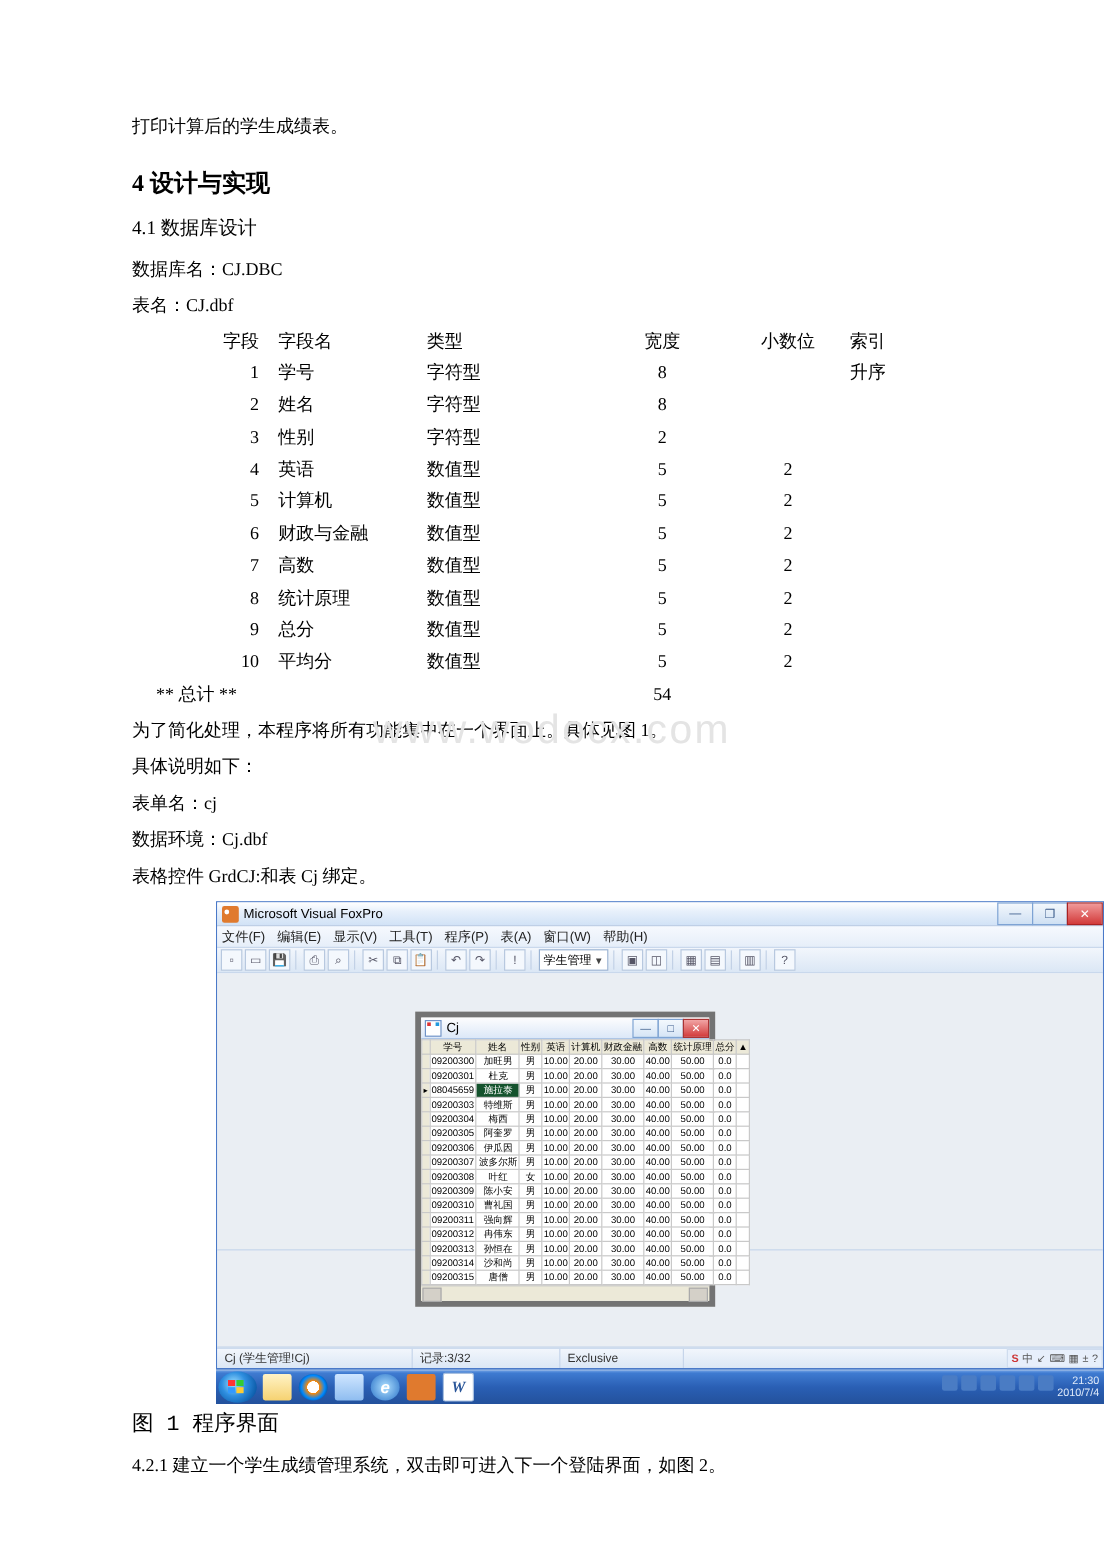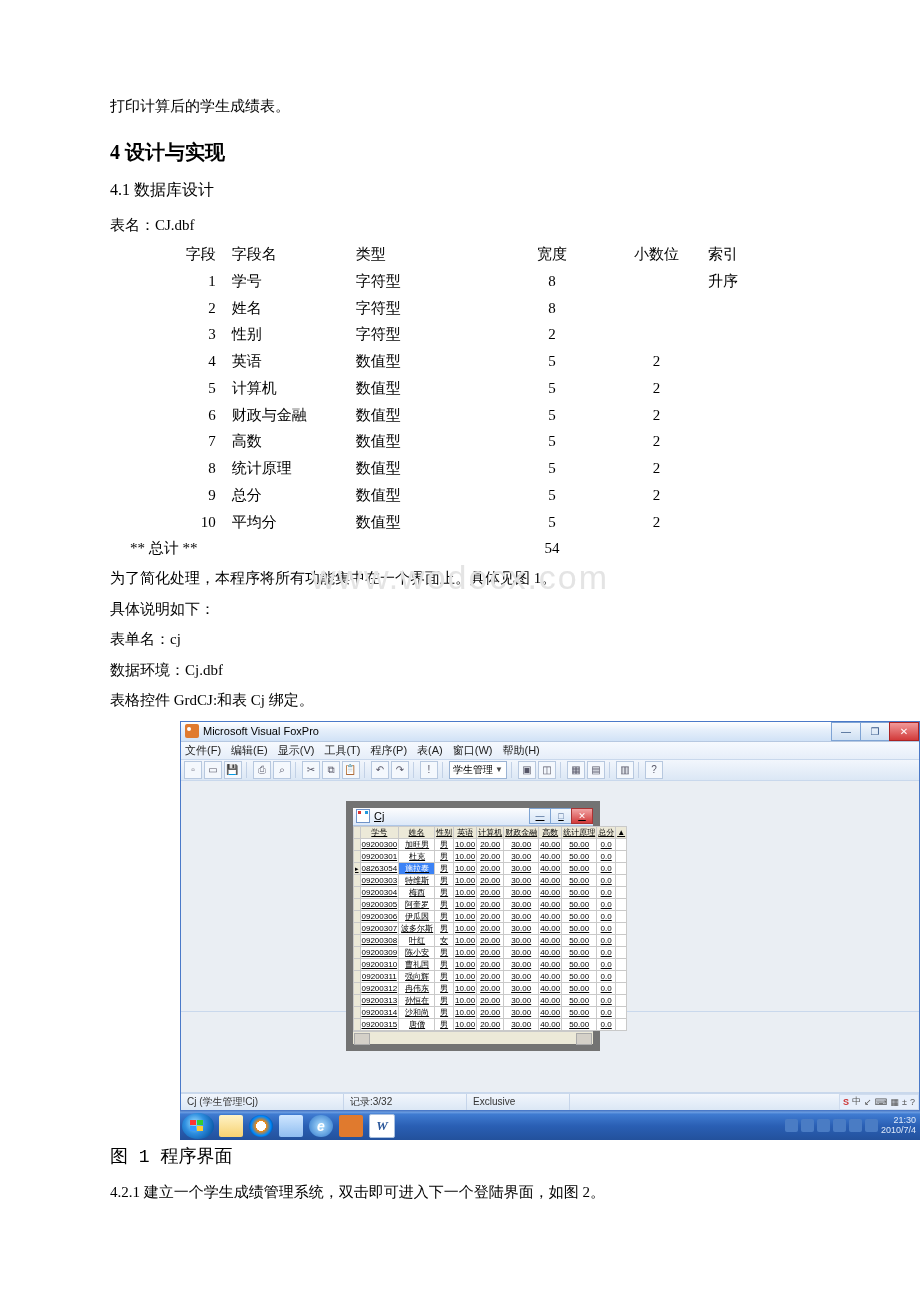--- a/index.html
+++ b/index.html
@@ -123,26 +123,25 @@
   }
   .tcombo .arr{font-size:8px;color:#444;}
 
   .vfp-workspace {
     height: 230px;
     background: #eaeef3;
     position: relative;
     border-bottom:1px solid #c9d8ec;
   }
   .cjwin {
-    position:absolute; left:165px; top:20px;
+    position:absolute; left:165px; top:32px;
     width:240px;
-    border:7px solid #737373;
+    border:5px solid #737373;
     background:#fff;
     box-shadow:0 0 0 1px #fff inset;
-    text-decoration:underline;
   }
   .cjtitle{
     height:17px;background:linear-gradient(#fdfdfe,#dce8f8);
     display:flex;align-items:center;padding-left:3px;
     font-size:11px;
     border-bottom:1px solid #aec6e6;
   }
   .cjtitle .ico{width:12px;height:12px;background:#fff;border:1px solid #6f93c8;margin-right:4px;position:relative;}
   .cjtitle .ico::before{content:"";position:absolute;left:1px;top:1px;width:3px;height:3px;background:#d33;}
   .cjtitle .ico::after{content:"";position:absolute;right:1px;top:1px;width:3px;height:3px;background:#29d;}
@@ -159,21 +158,21 @@
     padding:0 1px;
     height:11px;
     white-space:nowrap;
     text-align:center;
     font-weight:normal;
     background:#fff;
   }
   .cjgrid th{background:#ece9d8;}
   .cjgrid td.rh{background:#ece9d8;width:8px;}
   .cjgrid tr.sel td.rh::before{content:"▸";font-size:7px;color:#000;}
-  .cjgrid td.selcell{background:#3b82f6;color:#fff;}
+  .cjgrid td.selcell{background:#14532d;color:#fff;}
   .cjgrid td.nm{text-align:center;padding-left:2px;}
   .cjscroll{height:12px;background:#ece9d8;border-top:1px solid #c9c9c9;display:flex;}
   .cjscroll .thumb{width:14px;height:10px;margin:1px;background:#d4d0c8;border:1px solid #aaa;}
   .cjscroll .sp{flex:1;}
 
   .vfp-status {
     height: 16px;
     background: linear-gradient(#f2f6fc,#dbe7f5);
     display:flex;align-items:center;font-size:10px;color:#333;
     border-top:1px solid #c9d8ec;
@@ -216,21 +215,21 @@
   }
   .tbico.folder{background:linear-gradient(#fff3c6,#f6d271);}
   .tbico.wmp{background:radial-gradient(circle,#fff 30%,#f80 31%,#08f 60%,#036 90%);border-radius:50%;}
   .tbico.lib{background:linear-gradient(#cfe6ff,#8fbdf0);}
   .tbico.ie{background:radial-gradient(circle,#aee0ff,#2a72c8);border-radius:50%;}
   .tbico.ie::after{content:"e";color:#fff;font-weight:bold;font-style:italic;font-size:14px;}
   .tbico.fox{background:#e07a2e;}
   .tbico.word{background:#fff;border:1px solid #a8c0e0;}
   .tbico.word::after{content:"W";color:#2b579a;font-weight:bold;font-family:serif;font-style:italic;}
   .tray{
-    margin-left:auto;display:flex;align-items:center;gap:3px;
+    margin-left:auto;display:flex;gap:3px;
     color:#dfeaf9;font-size:9px;padding-right:4px;
   }
   .tray .ic{width:13px;height:13px;background:#4a7cc4;border-radius:2px;}
   .tray .time{text-align:right;line-height:1.1;}
 
   .figcap{
     text-align:left;font-family:Liberation Mono, monospace;font-size:18px;margin:4px 0 10px 0;
   }
   .watermark{
     position:absolute;left:0;right:0;text-align:center;
@@ -239,20 +238,21 @@
   }
   .wmwrap{position:relative;}
 </style>
 </head>
 <body>
 
 <div class="page">
   <div class="para indent1">打印计算后的学生成绩表。</div>
   <div class="h2">4  设计与实现</div>
   <div class="h3">4.1  数据库设计</div>
+  <div class="para indent1">数据库名：CJ.DBC</div>
   <div class="para indent1">表名：CJ.dbf</div>
 
   <table class="fieldtable">
     <tbody>
         <tr class="hdr">
       <td class="num" style="text-align:right;padding-left:18px;">字段</td>
       <td class="name">字段名</td>
       <td class="type">类型</td>
       <td class="w">宽度</td>
       <td class="d">小数位</td>
@@ -464,21 +464,21 @@
                   <td>10.00</td>
                   <td>20.00</td>
                   <td>30.00</td>
                   <td>40.00</td>
                   <td>50.00</td>
                   <td>0.0</td>
                   <td></td>
                 </tr>
                 <tr class="sel">
                   <td class="rh"></td>
-                  <td>08263054</td>
+                  <td>08045659</td>
                   <td class="nm selcell">施拉泰</td>
                   <td>男</td>
                   <td>10.00</td>
                   <td>20.00</td>
                   <td>30.00</td>
                   <td>40.00</td>
                   <td>50.00</td>
                   <td>0.0</td>
                   <td></td>
                 </tr>

